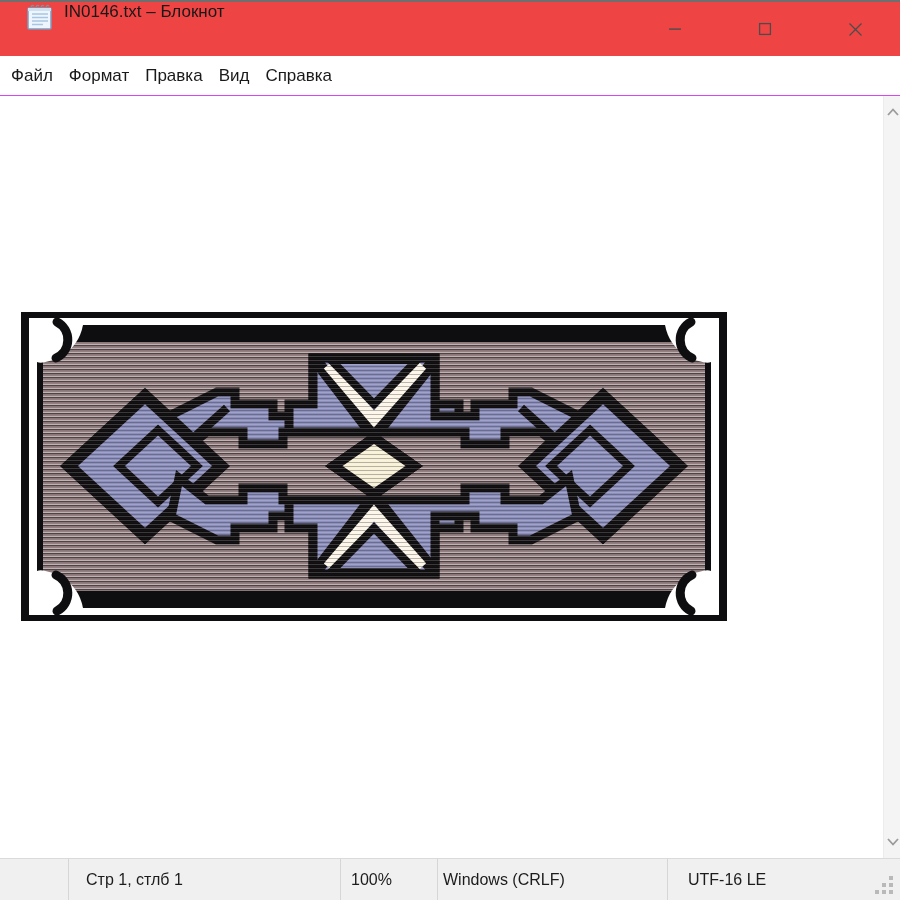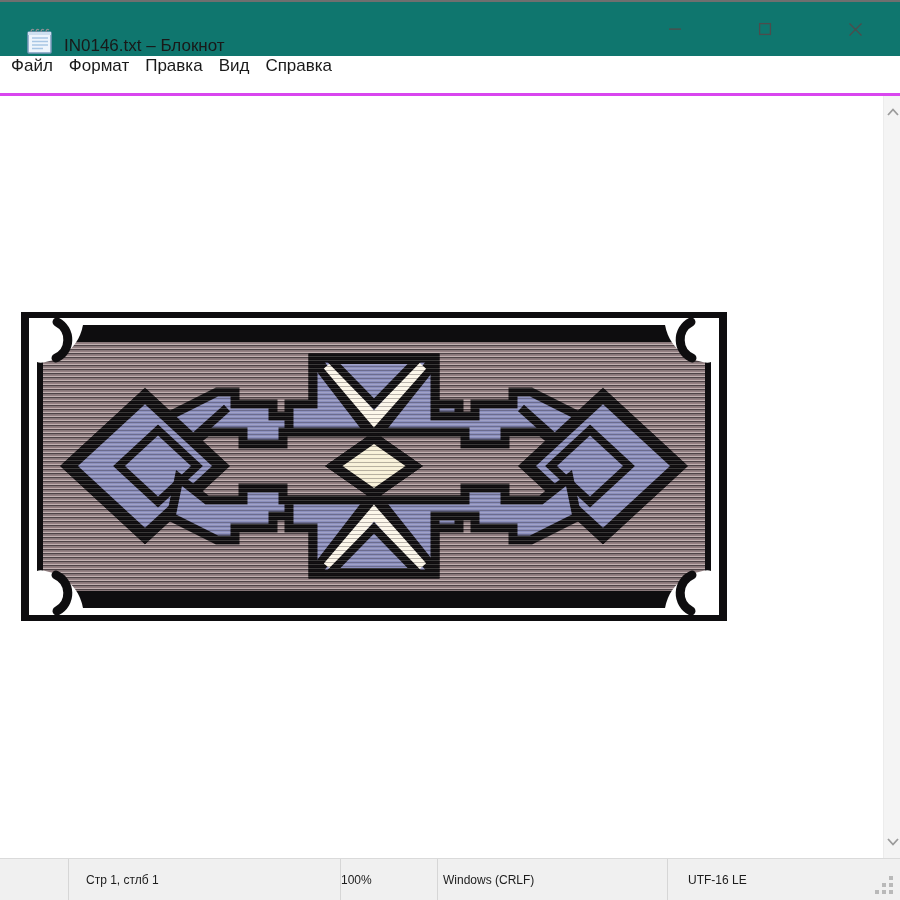--- a/index.html
+++ b/index.html
@@ -1,40 +1,40 @@
 <!DOCTYPE html>
 <html><head>
 <meta charset="utf-8">
 <style>
   html,body{margin:0;padding:0;width:900px;height:900px;overflow:hidden;
     font-family:"Liberation Sans",sans-serif;background:#ffffff;}
   .window{width:900px;height:900px;display:flex;flex-direction:column;position:relative;}
   .top-border{height:2px;background:#6f6f6f;}
-  .titlebar{height:54px;background:#0f766e;display:flex;align-items:flex-end;}
+  .titlebar{height:54px;background:#ef4444;display:flex;align-items:flex-start;}
   .app-icon{width:30px;height:30px;margin-left:24px;flex:0 0 auto;}
   .title{margin-left:10px;font-size:17px;color:#191919;white-space:nowrap;}
   .controls{margin-left:auto;display:flex;height:100%;}
   .ctrl{width:90px;height:100%;display:flex;align-items:center;justify-content:center;}
-  .menubar{height:40px;background:#ffffff;display:flex;align-items:flex-start;
-    padding-left:3px;border-bottom:3px solid #d946ef;box-sizing:border-box;}
+  .menubar{height:40px;background:#ffffff;display:flex;align-items:center;
+    padding-left:3px;border-bottom:1px solid #d946ef;box-sizing:border-box;}
   .menu-item{padding:0 8px;font-size:17px;color:#1a1a1a;}
   .content{height:762px;position:relative;background:#ffffff;}
   .rug-wrap{position:absolute;left:21px;top:216px;width:706px;height:309px;}
   .scrollbar{position:absolute;top:0;right:0;width:17px;height:100%;
     background:#f4f4f4;border-left:1px solid #ececec;box-sizing:border-box;}
   .scroll-arrow{position:absolute;left:1px;width:15px;height:16px;display:flex;
     align-items:center;justify-content:center;}
   .scroll-up{top:8px;} .scroll-down{bottom:8px;}
   .statusbar{height:42px;background:#f0f0f0;border-top:1px solid #dadada;
-    box-sizing:border-box;display:flex;align-items:stretch;font-size:12px;color:#1c1c1c;position:relative;}
+    box-sizing:border-box;display:flex;align-items:stretch;font-size:16px;color:#1c1c1c;position:relative;}
   .cell{display:flex;align-items:center;box-sizing:border-box;white-space:nowrap;}
   .cell.sep{border-left:1px solid #d6d6d6;}
   .c-blank{width:68px;}
   .c-cursor{width:272px;padding-left:17px;}
-  .c-zoom{width:97px;}
+  .c-zoom{width:97px;padding-left:10px;}
   .c-eol{width:230px;padding-left:5px;}
   .c-enc{flex:1;padding-left:20px;}
   .grip{position:absolute;right:5px;bottom:4px;}
 </style>
 </head>
 <body>
 
 <div class="window">
   <div class="top-border"></div>
 

